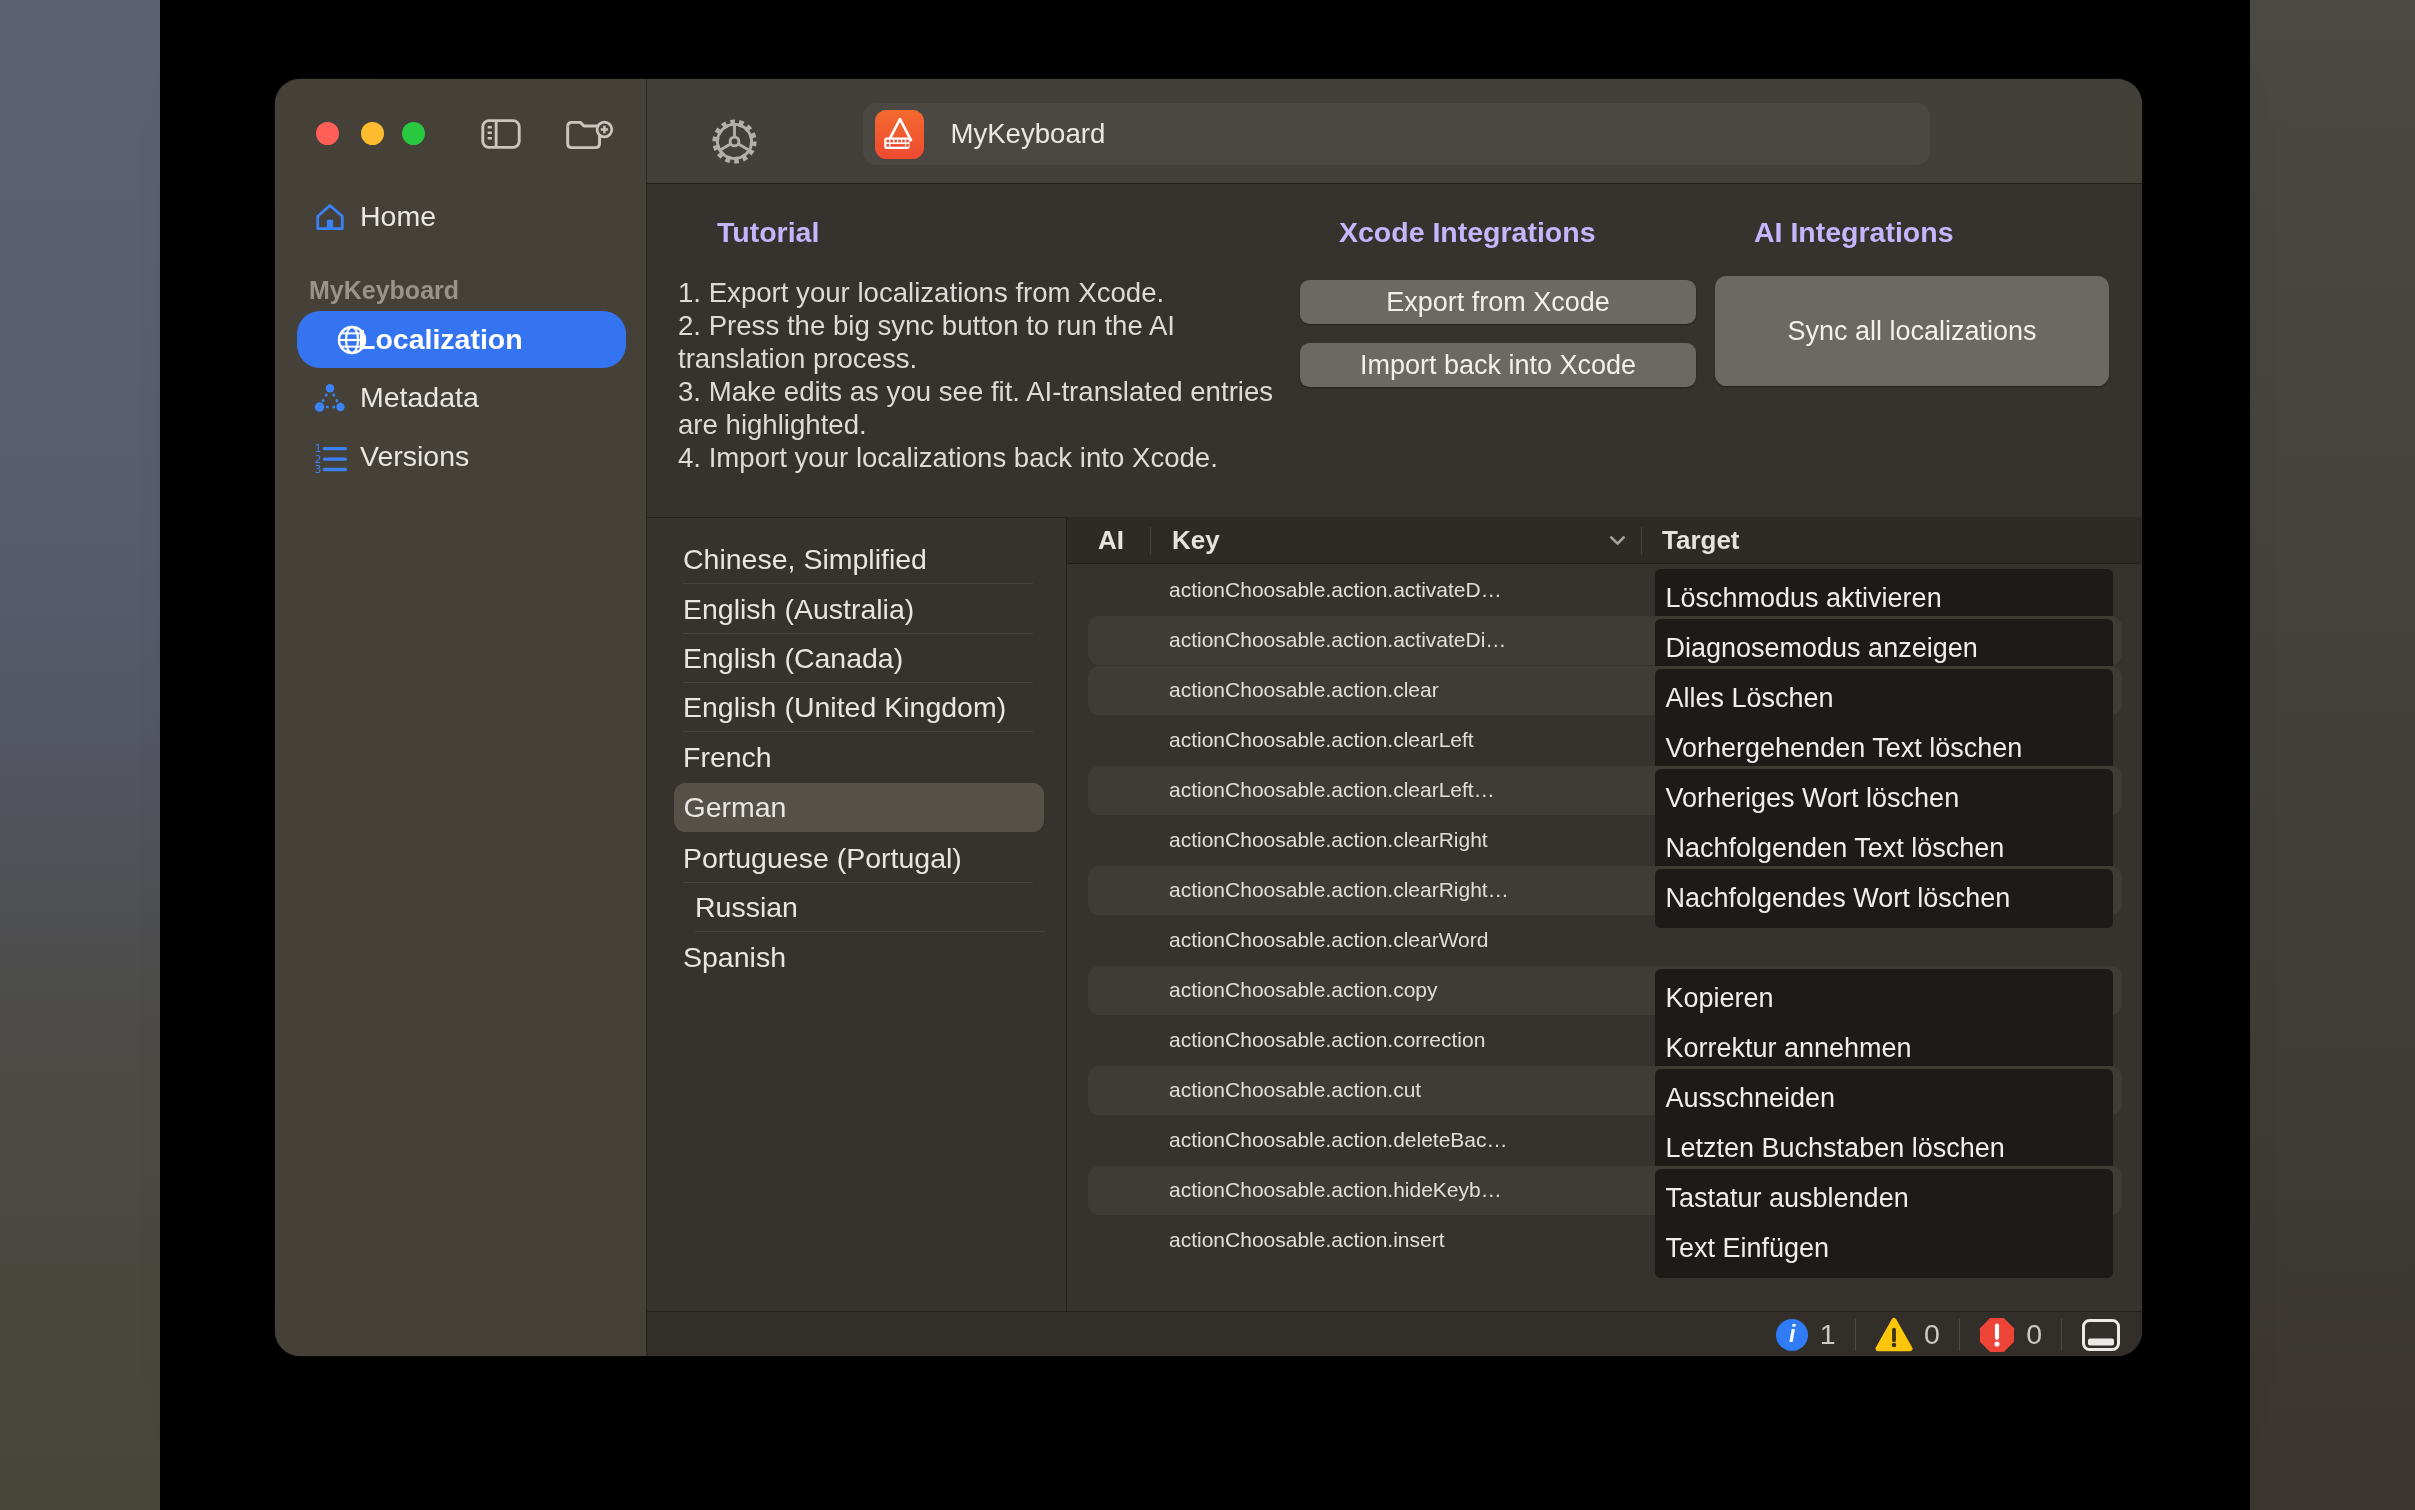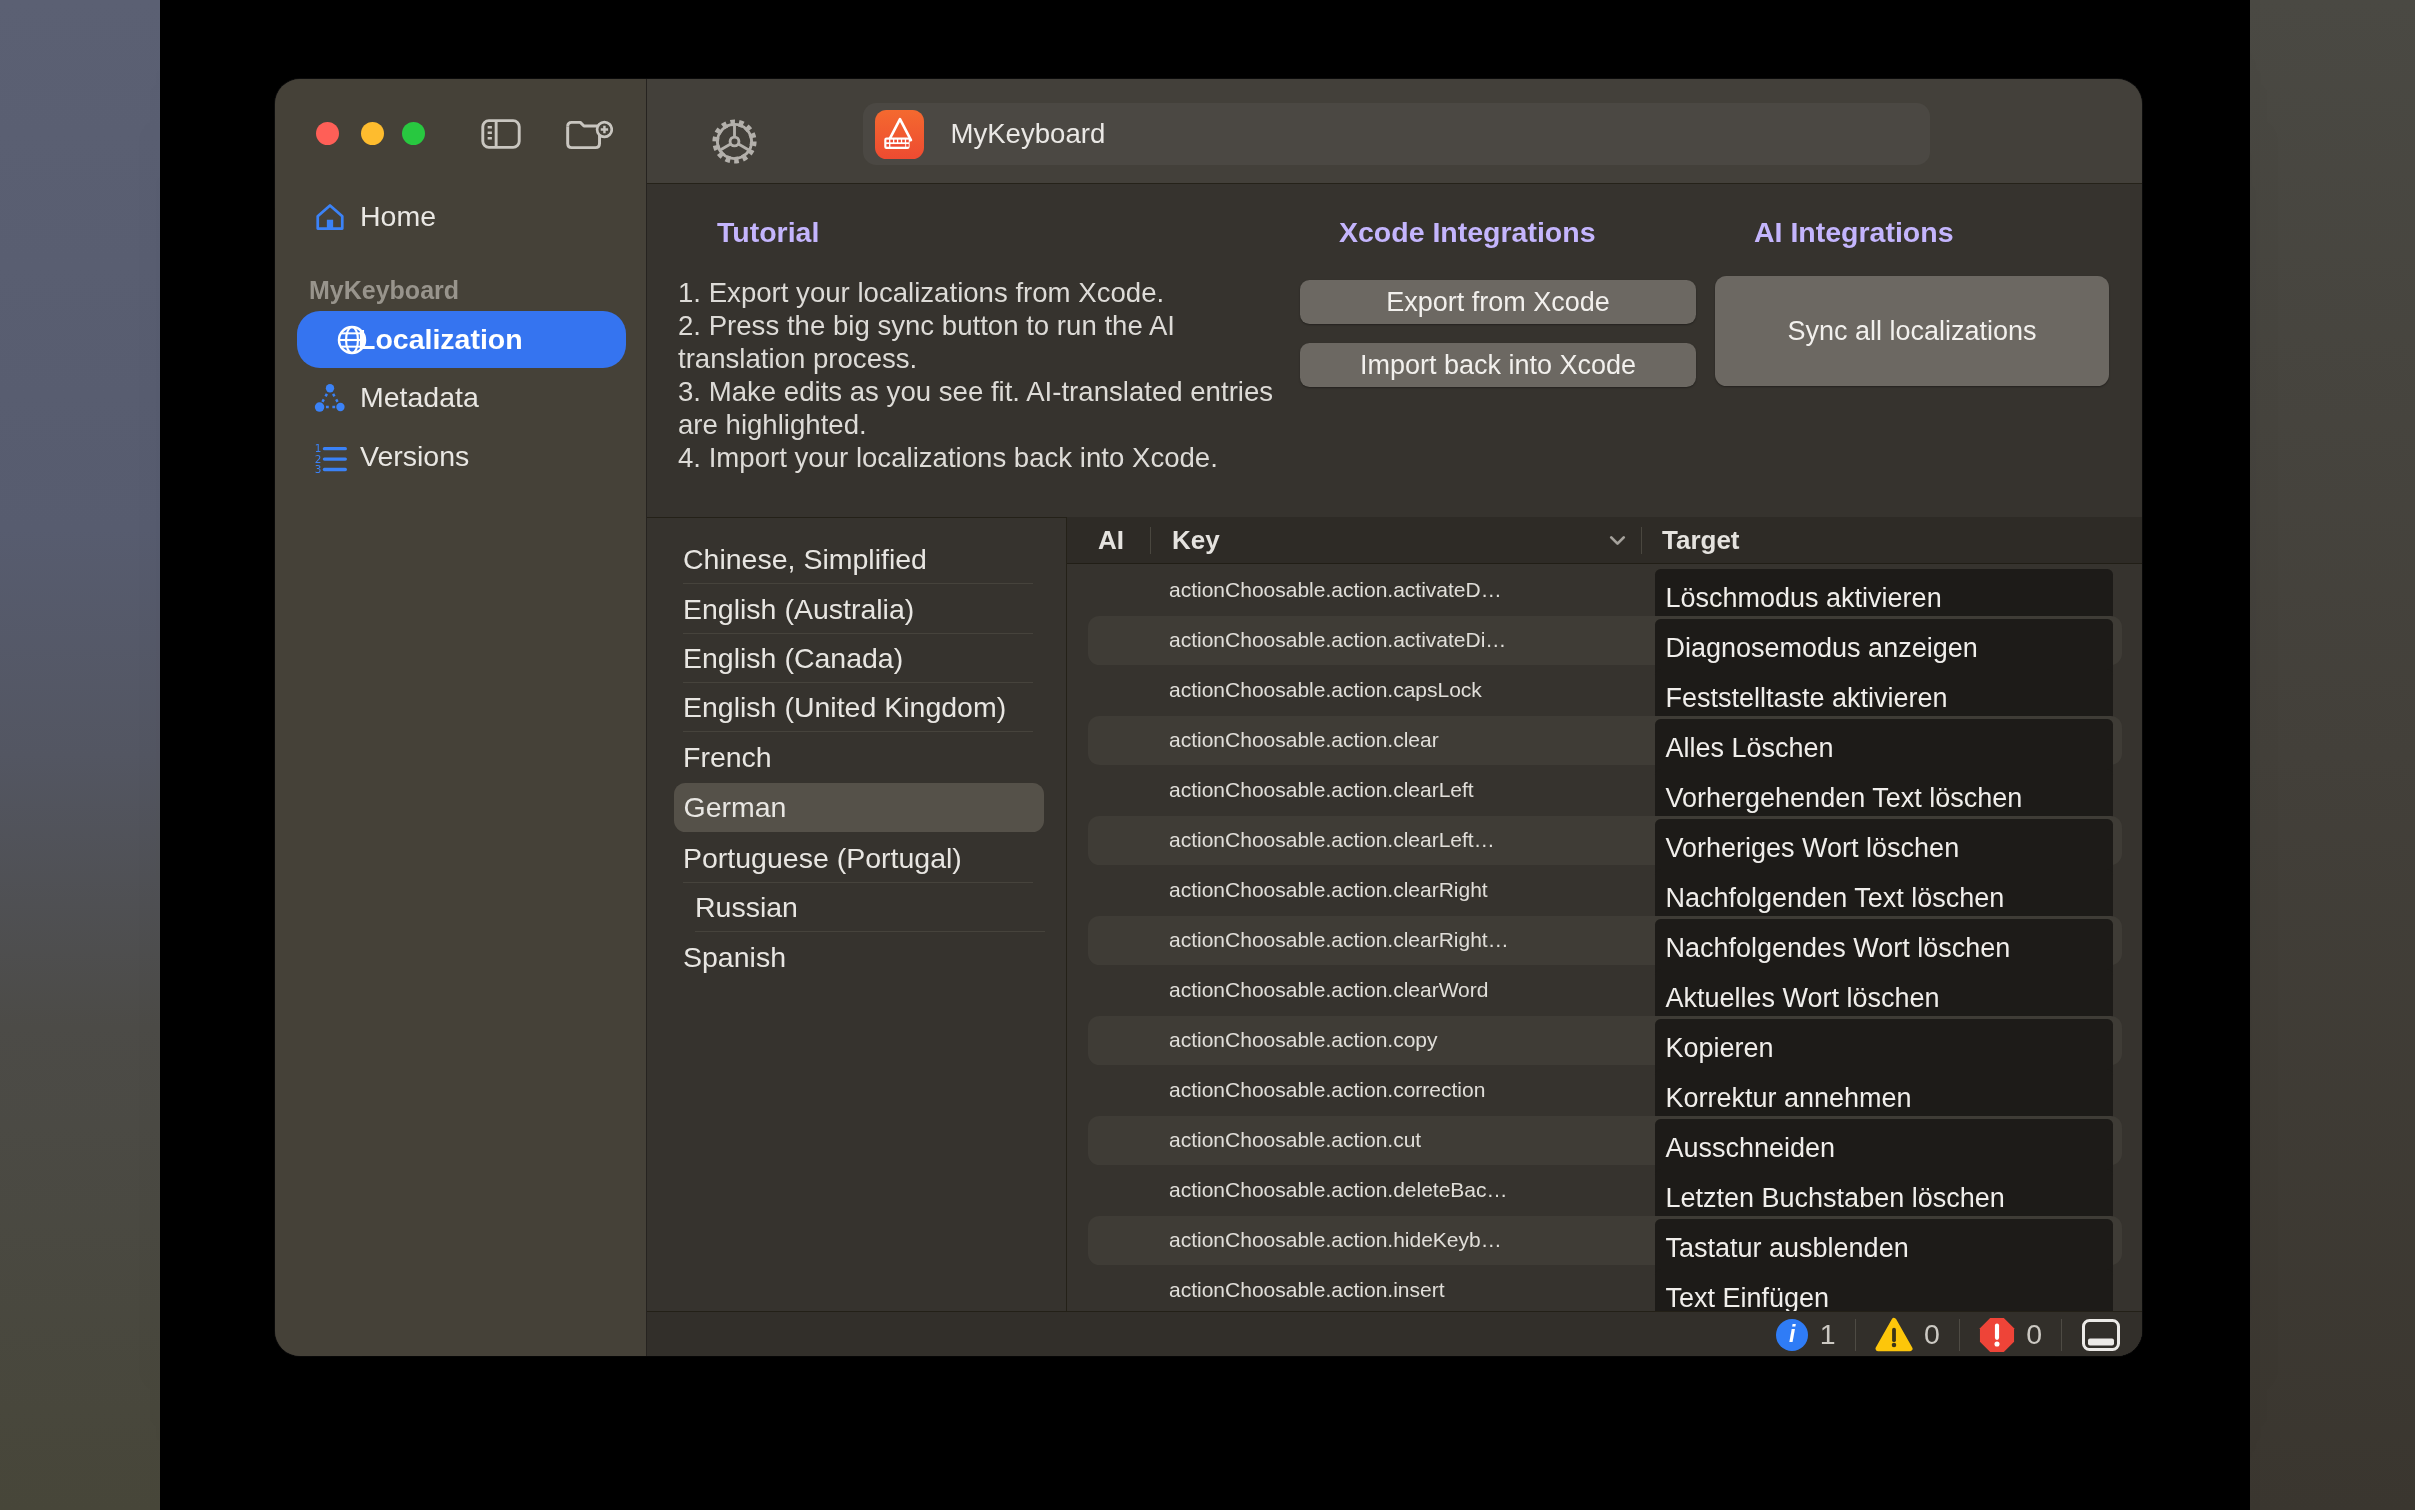--- a/index.html
+++ b/index.html
@@ -272,26 +272,20 @@
               </span>
             </div>
           <div class="trow">
               <span class="pill"></span>
               <span class="tkey">actionChoosable.action.activateDi…</span>
               <span class="ttarget">
                 <span class="txt">Diagnosemodus anzeigen</span>
               </span>
             </div>
           <div class="trow">
-              <span class="tkey">actionChoosable.action.capsLock</span>
-              <span class="ttarget">
-                <span class="txt">Feststelltaste aktivieren</span>
-              </span>
-            </div>
-          <div class="trow">
               <span class="pill"></span>
               <span class="tkey">actionChoosable.action.clear</span>
               <span class="ttarget">
                 <span class="txt">Alles Löschen</span>
               </span>
             </div>
           <div class="trow">
               <span class="tkey">actionChoosable.action.clearLeft</span>
               <span class="ttarget">
                 <span class="txt">Vorhergehenden Text löschen</span>
@@ -312,23 +306,20 @@
             </div>
           <div class="trow">
               <span class="pill"></span>
               <span class="tkey">actionChoosable.action.clearRight…</span>
               <span class="ttarget">
                 <span class="txt">Nachfolgendes Wort löschen</span>
               </span>
             </div>
           <div class="trow">
               <span class="tkey">actionChoosable.action.clearWord</span>
-              <span class="ttarget">
-                <span class="txt">Aktuelles Wort löschen</span>
-              </span>
             </div>
           <div class="trow">
               <span class="pill"></span>
               <span class="tkey">actionChoosable.action.copy</span>
               <span class="ttarget">
                 <span class="txt">Kopieren</span>
               </span>
             </div>
           <div class="trow">
               <span class="tkey">actionChoosable.action.correction</span>

